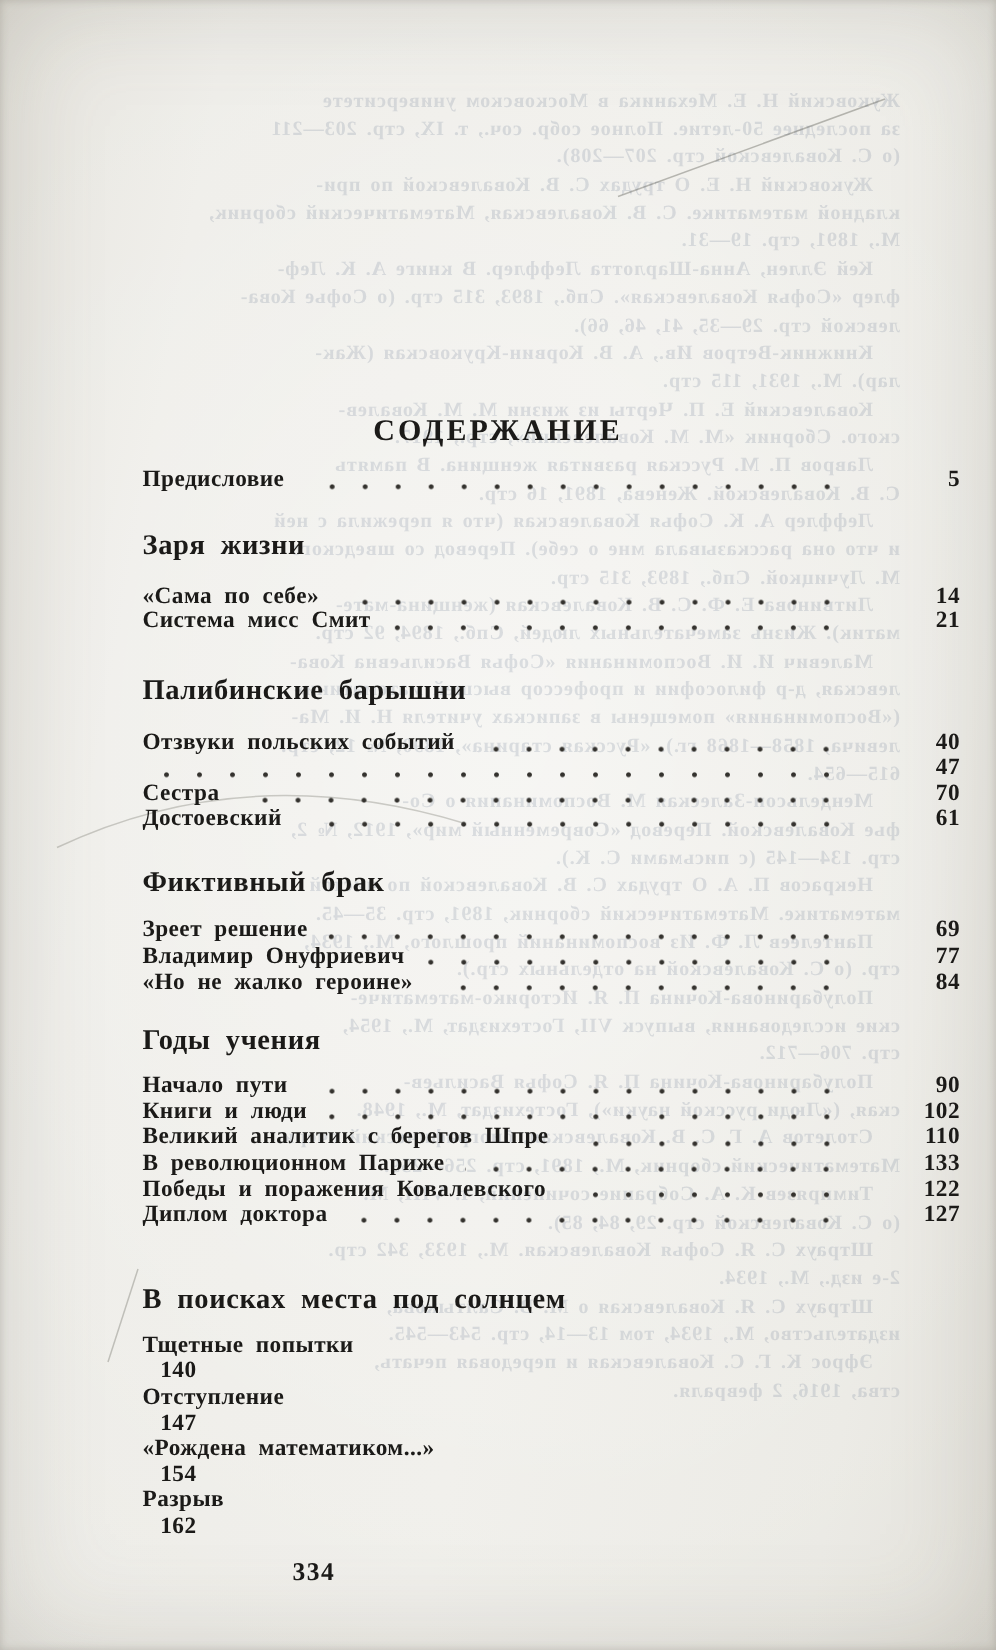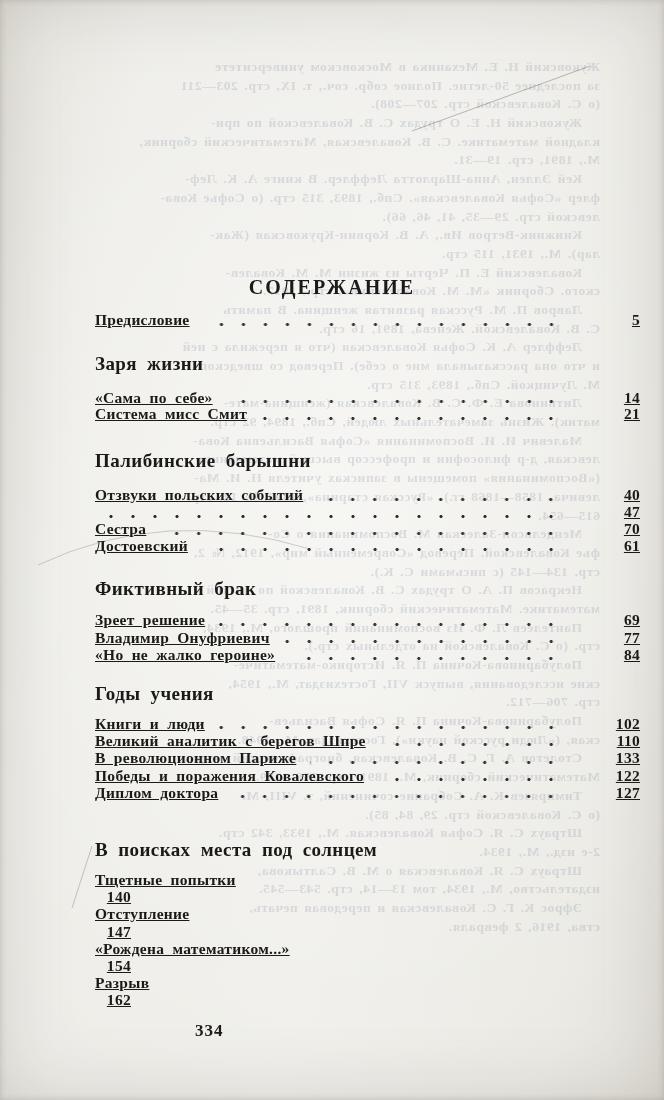--- a/index.html
+++ b/index.html
@@ -64,21 +64,20 @@
     width: 545px;
   }
   .toc-row {
     display: flex;
     align-items: baseline;
     font-size: 15.5px;
     font-weight: bold;
     line-height: 16.6px;
     letter-spacing: 0.3px;
     word-spacing: 4px;
-    text-decoration: underline;
   }
   .toc-row .lbl { white-space: nowrap; }
   .toc-row .leader {
     flex: 1 1 auto;
     align-self: stretch;
     margin: 0 42px 0 14px;
     background-image: radial-gradient(circle, #34322e 1.3px, rgba(0,0,0,0) 1.9px);
     background-size: 22px 5px;
     background-repeat: repeat-x;
     background-position: right 0 bottom 2px;
@@ -195,20 +194,25 @@
         <div class="toc-row">
           <span class="lbl">«Но не жалко героине»</span>
           <span class="leader"></span>
           <span class="pg">84</span>
         </div>
       </div>
 
       <div class="section-heading head-4">Годы учения</div>
       <div class="rows-4">
         <div class="toc-row">
+          <span class="lbl">Начало пути</span>
+          <span class="leader"></span>
+          <span class="pg">90</span>
+        </div>
+        <div class="toc-row">
           <span class="lbl">Книги и люди</span>
           <span class="leader"></span>
           <span class="pg">102</span>
         </div>
         <div class="toc-row">
           <span class="lbl">Великий аналитик с берегов Шпре</span>
           <span class="leader"></span>
           <span class="pg">110</span>
         </div>
         <div class="toc-row">

